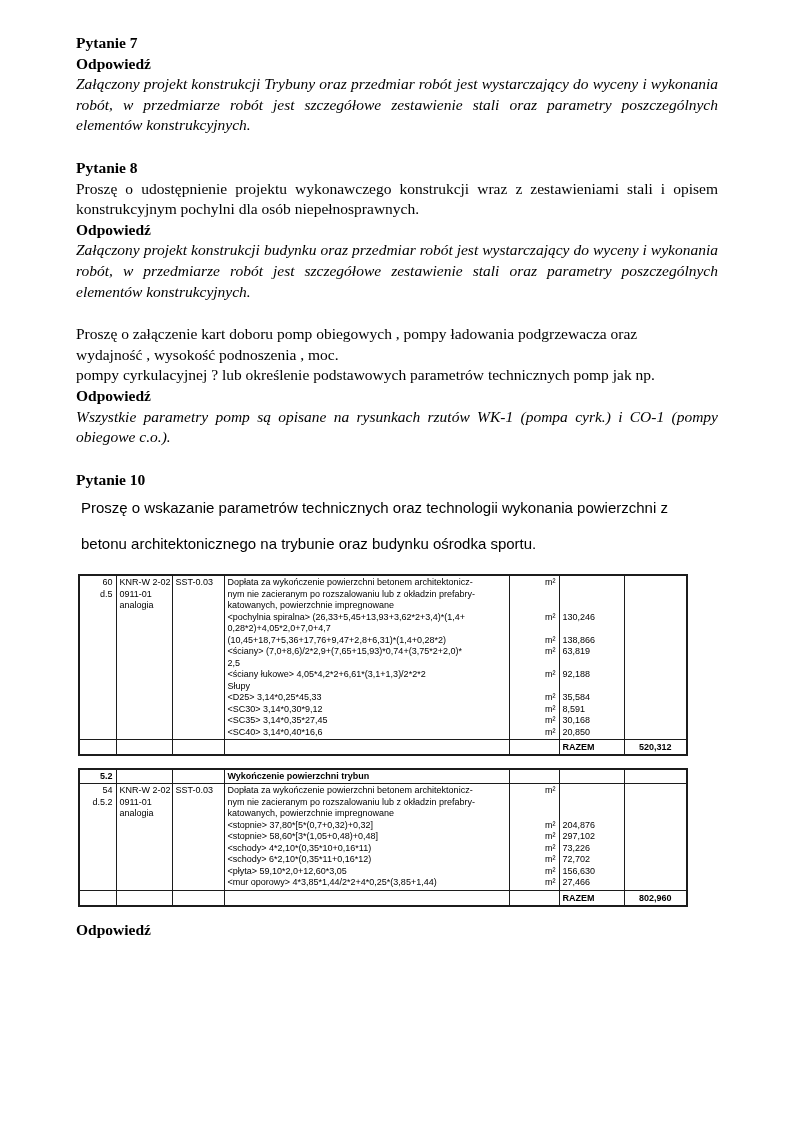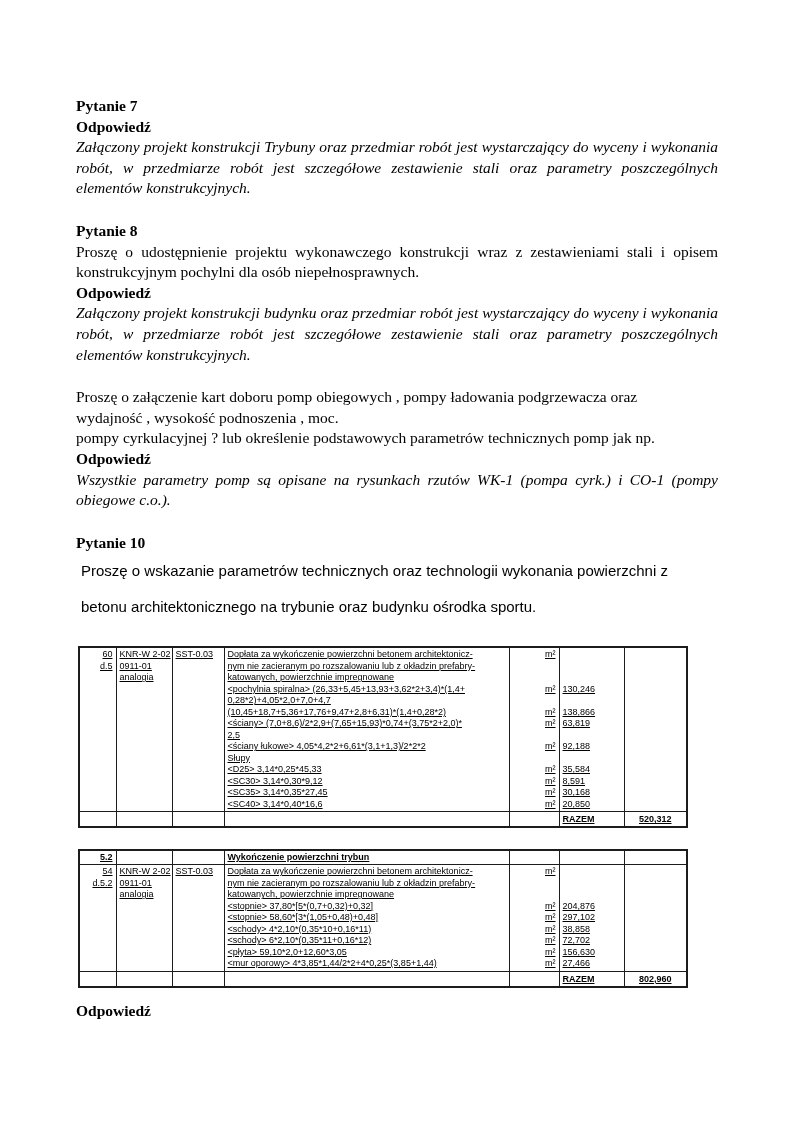--- a/index.html
+++ b/index.html
@@ -2,40 +2,40 @@
 <html><head>
 <meta charset="utf-8">
 <style>
   html, body { margin: 0; padding: 0; background: #ffffff; }
   .page {
     position: relative;
     box-sizing: border-box;
     width: 794px;
     height: 1123px;
     background: #ffffff;
-    padding: 96px 76px 0 76px;
+    padding: 33px 76px 0 76px;
     font-family: "Liberation Serif", serif;
     font-size: 15.5px;
     color: #000000;
     overflow: hidden;
   }
   .sec { margin: 0; }
   .sec + .sec { margin-top: 22px; }
   .h { font-weight: bold; line-height: 20.6px; margin: 0; }
   .para { line-height: 20.6px; text-align: justify; margin: 0; }
   .ansr { font-style: italic; }
   .line { line-height: 20.6px; }
   .q10-line {
     font-family: "Liberation Sans", sans-serif;
     font-size: 15px;
     line-height: 36px;
     padding-left: 5px;
     white-space: nowrap;
   }
-  .tbl-wrap { margin-top: 21px; text-decoration: underline; }
+  .tbl-wrap { margin-top: 12px; }
   table.cost {
     border-collapse: collapse;
     table-layout: fixed;
     width: 608px;
     margin-left: 2px;
     font-family: "Liberation Sans", sans-serif;
     font-size: 9px;
     color: #000000;
     border: 2px solid #1c1c1c;
   }
@@ -230,21 +230,21 @@
           <div class="tl">m²</div>
           <div class="tl">m²</div>
           <div class="tl">m²</div>
         </td>
         <td class="val">
           <div class="tl"></div>
           <div class="tl"></div>
           <div class="tl"></div>
           <div class="tl">204,876</div>
           <div class="tl">297,102</div>
-          <div class="tl">38,858</div>
+          <div class="tl">73,226</div>
           <div class="tl">72,702</div>
           <div class="tl">156,630</div>
           <div class="tl">27,466</div>
         </td>
         <td></td>
       </tr>
       <tr class="razem-row">
         <td></td>
         <td></td>
         <td></td>

